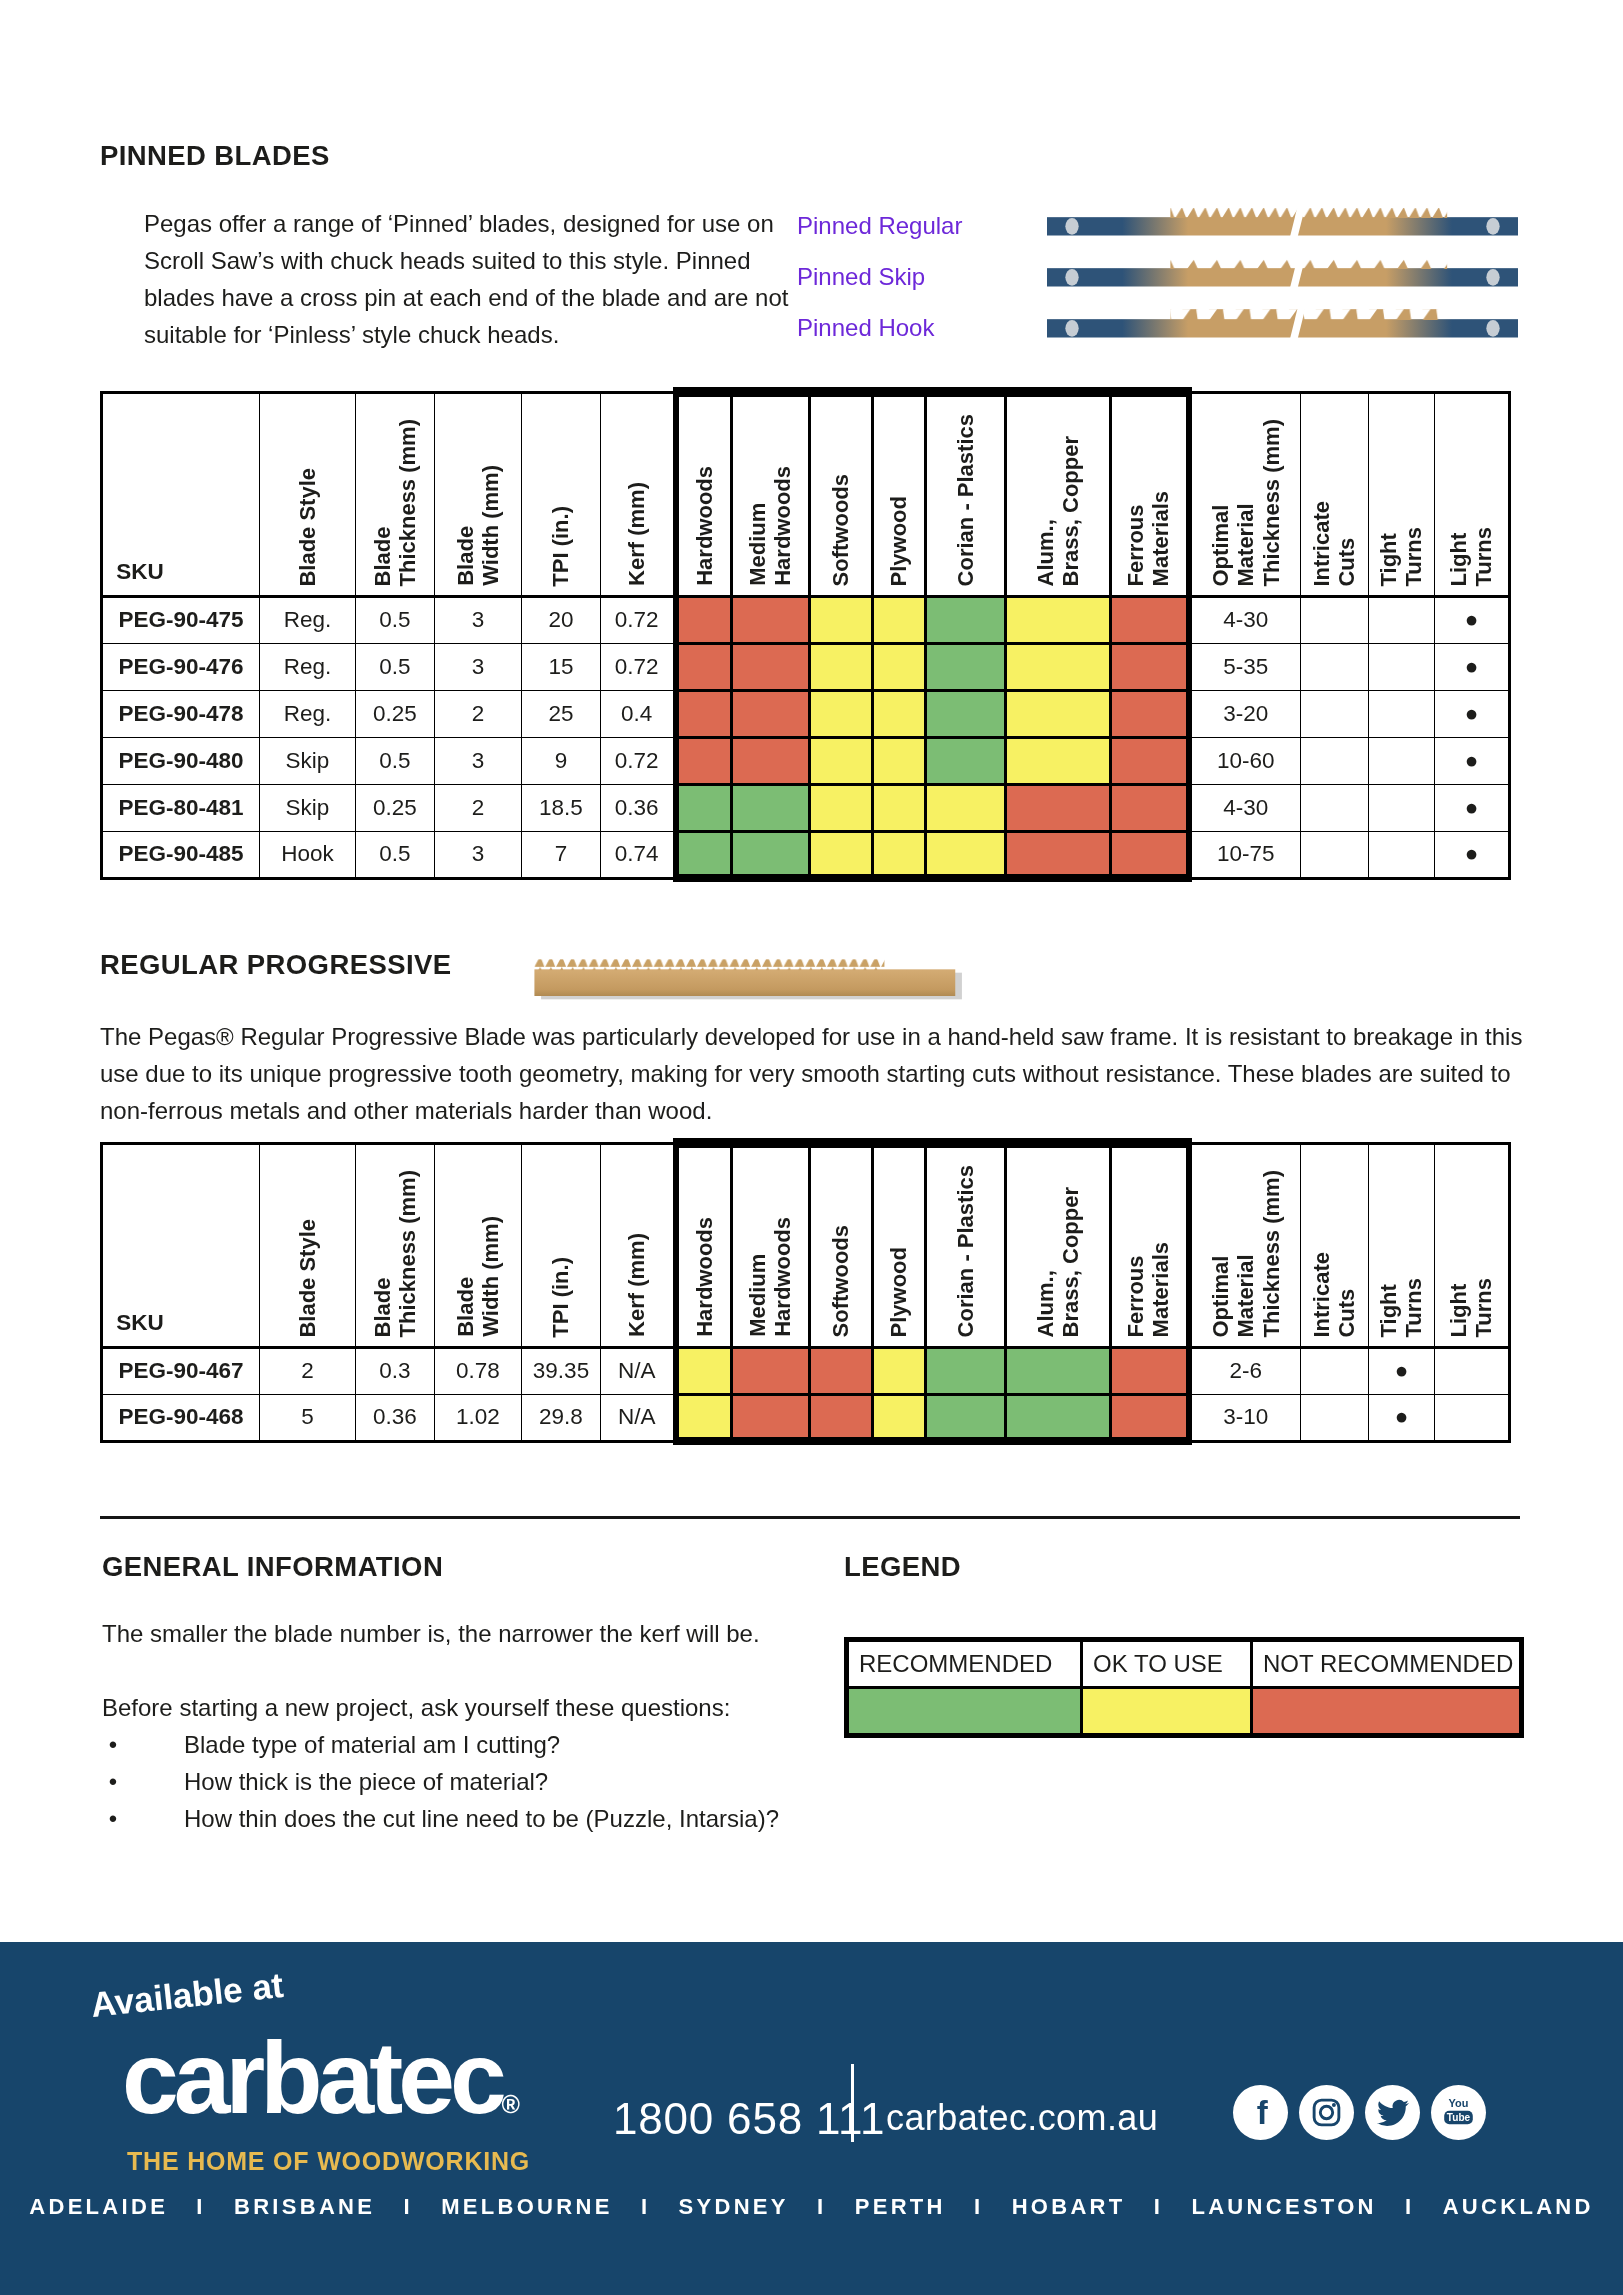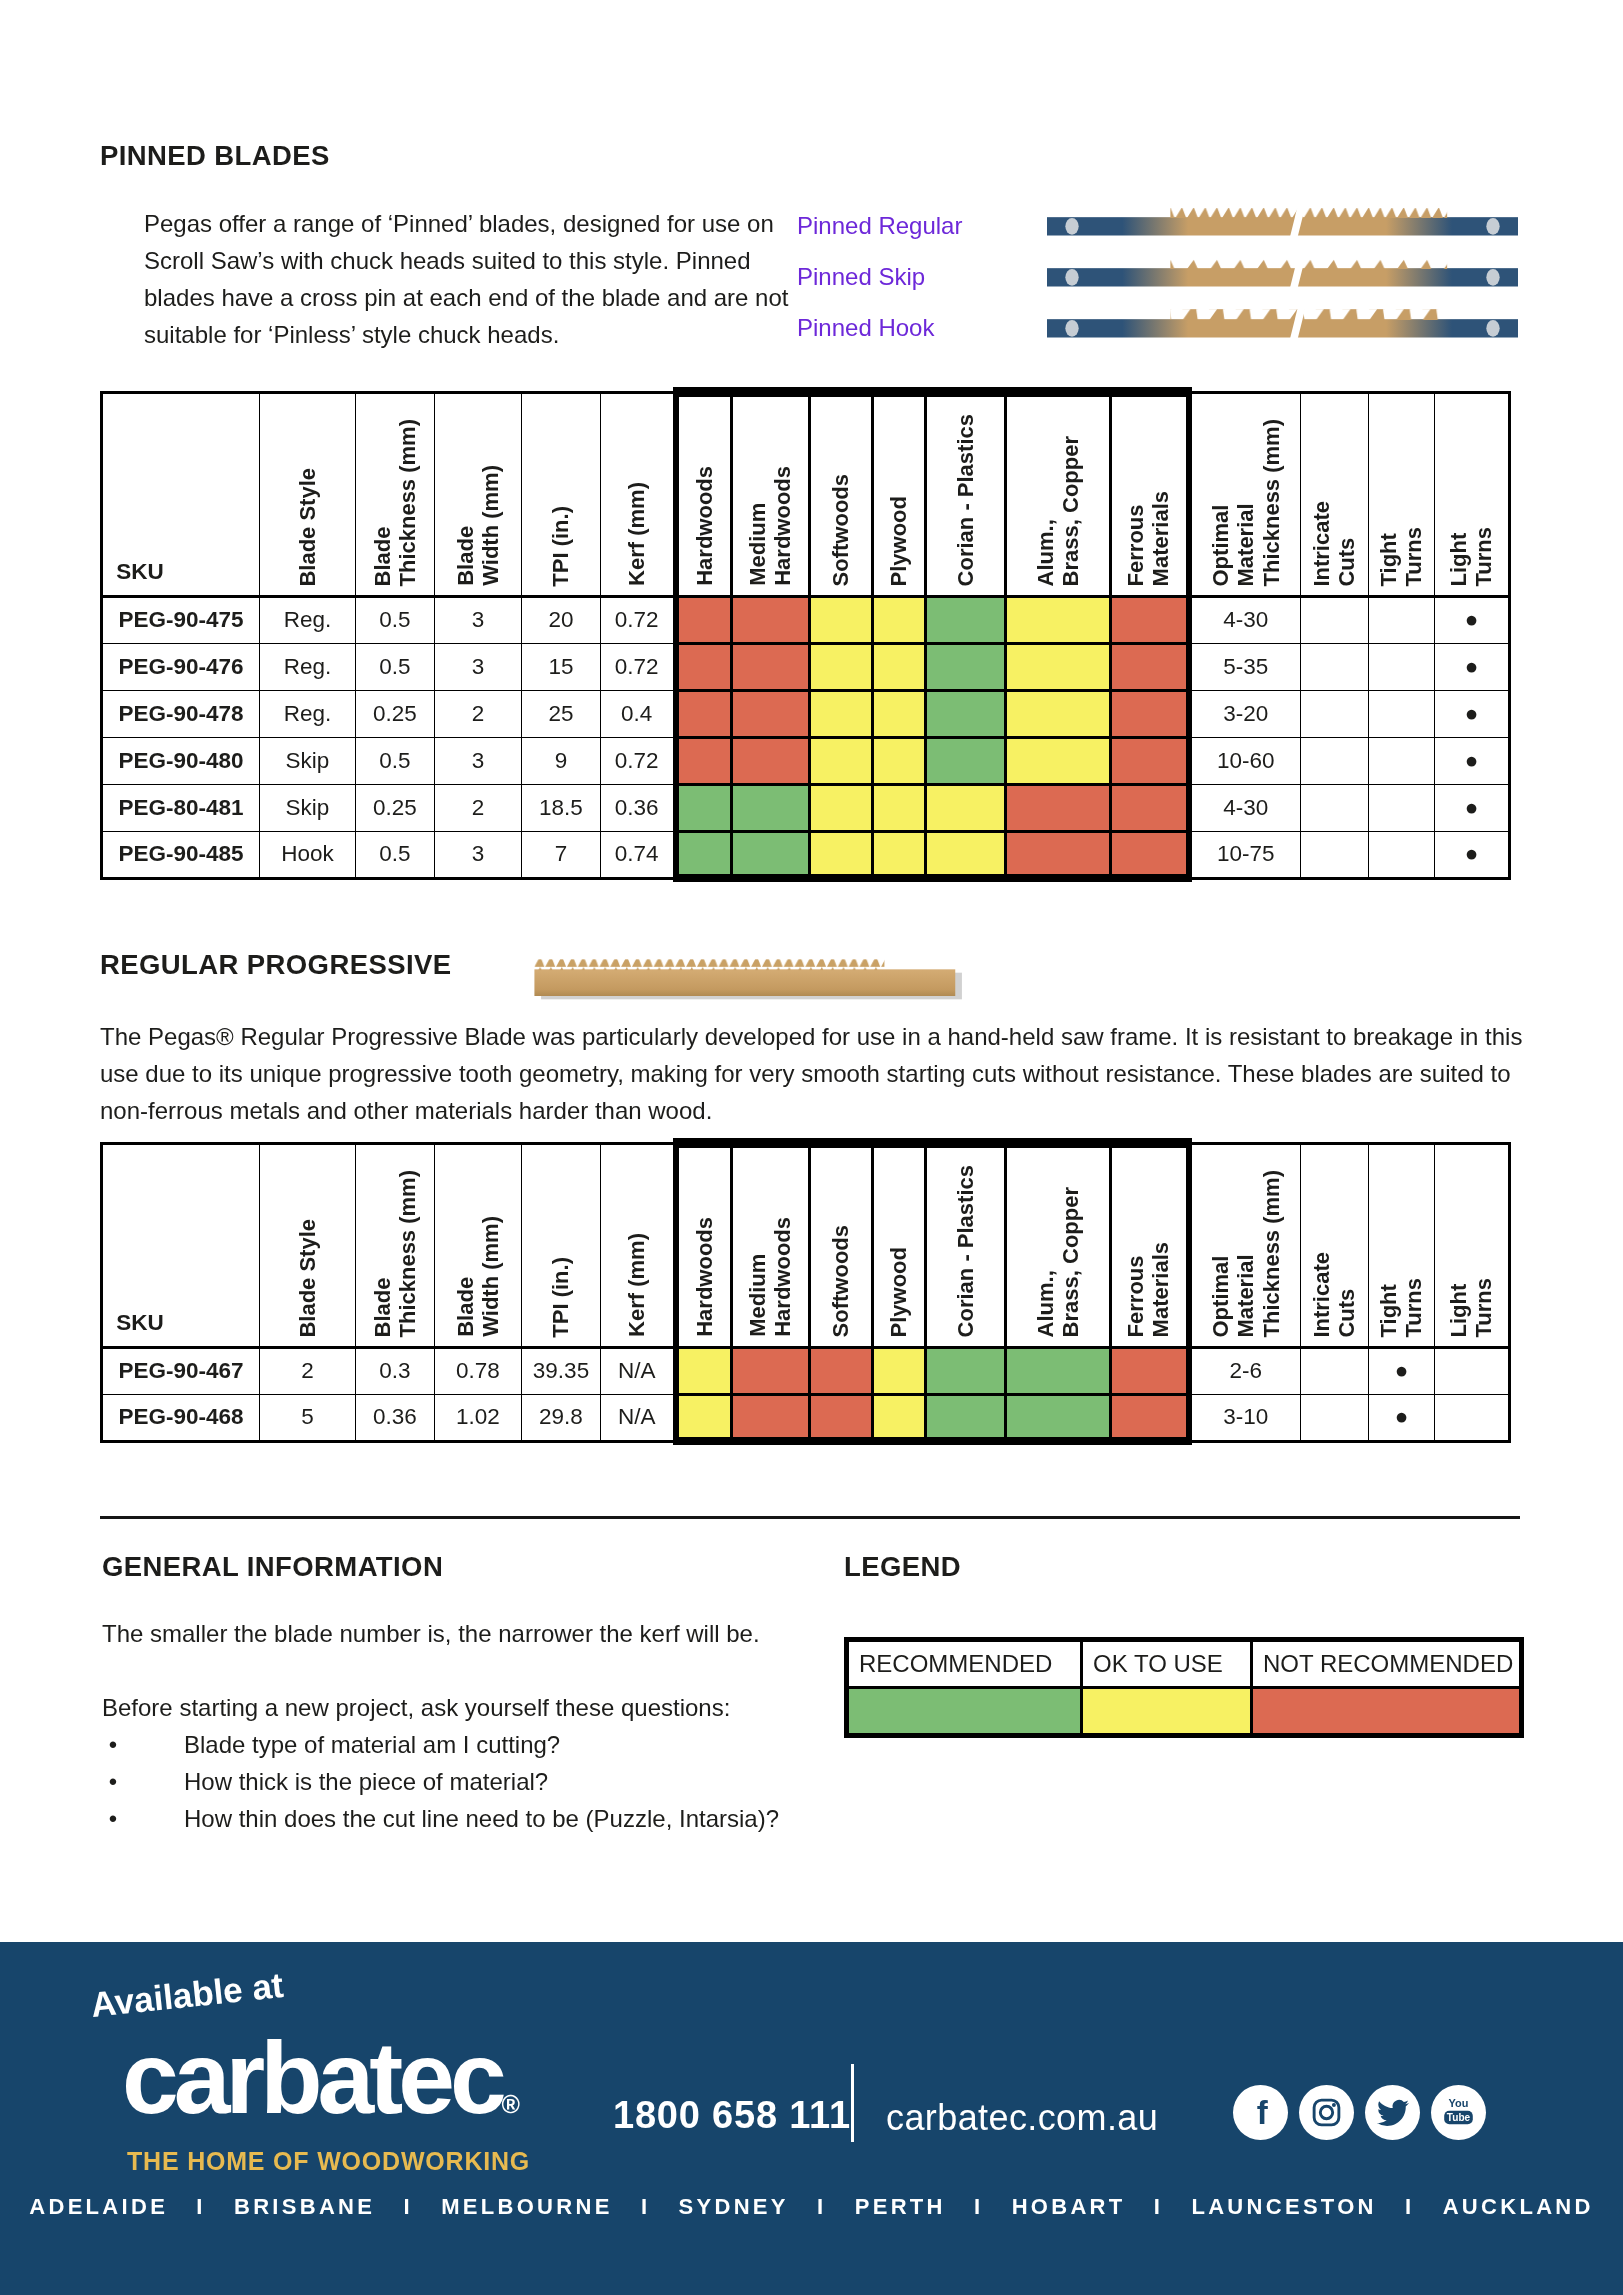--- a/index.html
+++ b/index.html
@@ -47,21 +47,21 @@
   .gi-bullets{margin:0;padding:0;list-style:none;}
   .gi-bullets li{position:relative;padding-left:82px;}
   .gi-bullets li::before{content:"\2022";position:absolute;left:6.7px;}
 
   
   #footer{background:#17456B;}
   .available{color:#fff;font-size:35px;font-weight:bold;transform:rotate(-6deg);transform-origin:left bottom;}
   .logo{color:#fff;font-size:102px;font-weight:bold;letter-spacing:-5px;line-height:0.95;}
   .logo .reg{font-size:25px;letter-spacing:0;vertical-align:baseline;}
   .tagline{color:#E7BA50;font-size:25px;font-weight:600;letter-spacing:0.8px;}
-  .phone{color:#fff;font-size:38px;font-weight:bold;letter-spacing:0.8px;}
+  .phone{color:#fff;font-size:44px;font-weight:normal;letter-spacing:0.8px;}
   .vdivider{background:#fff;width:3.3px;height:78px;}
   .website{color:#fff;font-size:36px;font-weight:500;letter-spacing:0.4px;}
   .icons{display:flex;gap:11px;}
   .icon-circle{width:55px;height:55px;border-radius:50%;background:#fff;display:flex;
                align-items:center;justify-content:center;}
   .cities{color:#fff;font-size:22px;font-weight:bold;letter-spacing:3.3px;text-align:center;width:100%;}
 </style>
 </head>
 <body>
 

